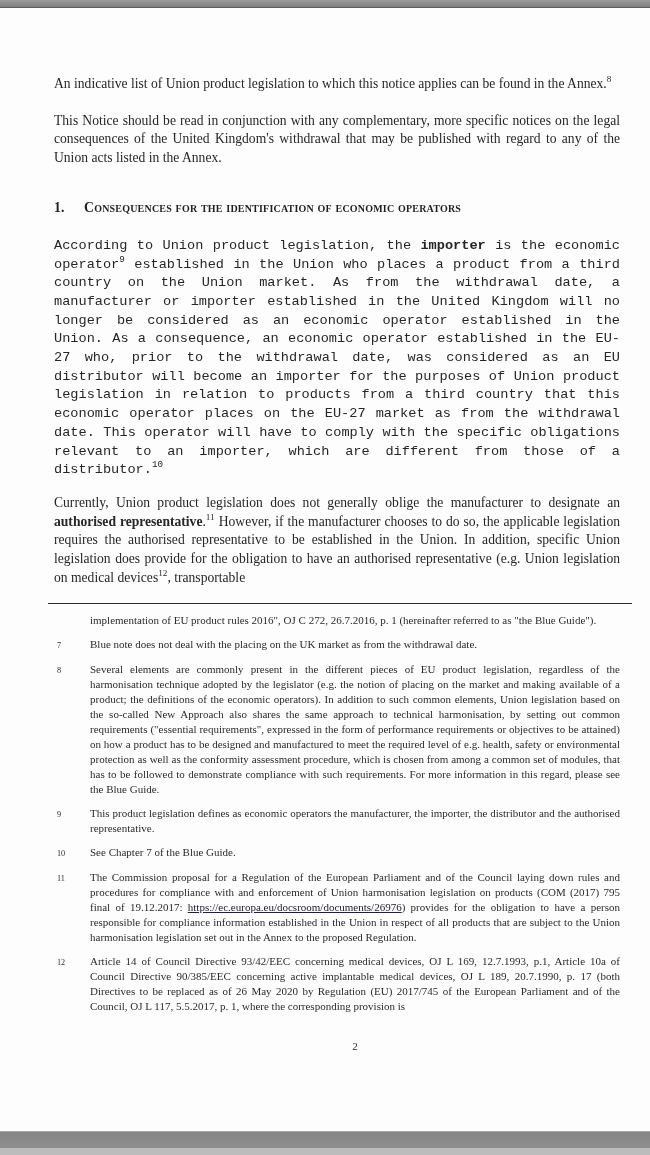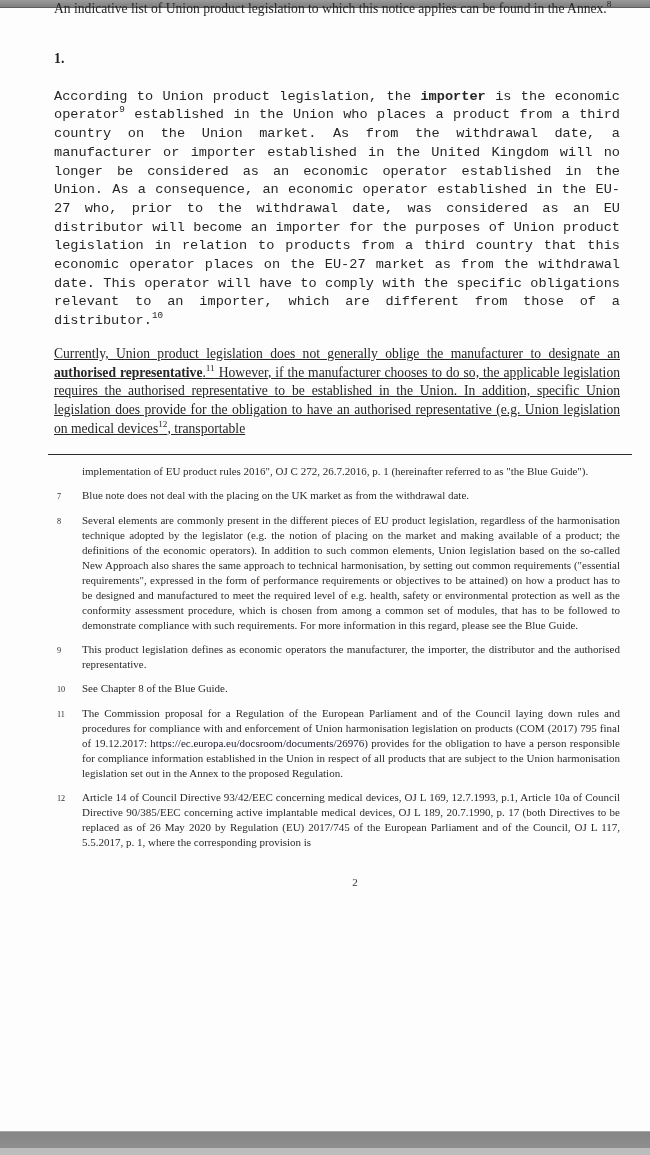--- a/index.html
+++ b/index.html
@@ -20,31 +20,31 @@
   .bottom-bar {
     position: absolute; top: 1131px; left: 0; width: 650px; height: 17px;
     background: linear-gradient(#858585, #8f8f8f);
     border-top: 1px solid #a8a8a8;
   }
   .bottom-strip {
     position: absolute; top: 1148px; left: 0; width: 650px; height: 7px;
     background: #bcbcbc;
   }
   .content {
-    position: absolute; top: 0; left: 54px; width: 566px; 
+    position: absolute; top: 0; left: 54px; width: 566px; padding-top: 75px;
   }
   .para {
     font-size: 13.6px; line-height: 18.7px;
     text-align: justify;
     color: #262626;
   }
   .p1 { margin: 0 0 18px 0; }
   .p2 { margin: 0 0 0 0; }
   .p3 { margin: 20px 0 0 0; font-family: Liberation Mono, monospace; }
-  .p4 { margin: 14px 0 0 0; text-decoration: underline; }
+  .p4 { margin: 14px 0 0 0; }
   .para b { font-weight: bold; }
   sup.fn-ref { font-size: 0.68em; line-height: 0; vertical-align: super; }
   .section-heading {
     margin-top: 30px;
     display: flex;
     font-weight: bold;
     font-size: 13.8px; line-height: 19px;
     font-variant: small-caps;
     letter-spacing: 0.2px;
     color: #1f1f1f;
@@ -62,42 +62,44 @@
     font-size: 11px; line-height: 15px;
     color: #2b2b2b;
   }
   .fn-num {
     flex: 0 0 28px; width: 28px;
     font-size: 8.2px;
     padding-top: 1px;
     padding-left: 3px;
     box-sizing: border-box;
   }
-  .fn-text { flex: 1 1 auto; text-align: justify; }
-  .doc-link { color: #20203a; }
+  .fn-text { flex: 1 1 auto; text-align: justify; margin-left: 8px; }
+  .doc-link { text-decoration: underline; color: #20203a; }
   .page-number {
     margin-top: 26px;
     padding-left: 36px;
     text-align: center;
     font-size: 11px;
     color: #333;
   }
 </style>
 </head>
 <body>
 
 <div class="top-bar"></div>
 
 <div class="content">
 
   <div class="para p1">An indicative list of Union product legislation to which this notice applies can be found in the Annex.<sup class="fn-ref">8</sup></div>
 
+  <div class="para p2">This Notice should be read in conjunction with any complementary, more specific notices on the legal consequences of the United Kingdom's withdrawal that may be published with regard to any of the Union acts listed in the Annex.</div>
 
   <div class="section-heading">
     <span class="h-num">1.</span>
+    <span class="h-text">Consequences for the identification of economic operators</span>
   </div>
 
   <div class="para p3">According to Union product legislation, the <b>importer</b> is the economic operator<sup class="fn-ref">9</sup> established in the Union who places a product from a third country on the Union market. As from the withdrawal date, a manufacturer or importer established in the United Kingdom will no longer be considered as an economic operator established in the Union. As a consequence, an economic operator established in the EU-27 who, prior to the withdrawal date, was considered as an EU distributor will become an importer for the purposes of Union product legislation in relation to products from a third country that this economic operator places on the EU-27 market as from the withdrawal date. This operator will have to comply with the specific obligations relevant to an importer, which are different from those of a distributor.<sup class="fn-ref">10</sup></div>
 
   <div class="para p4">Currently, Union product legislation does not generally oblige the manufacturer to designate an <b>authorised representative</b>.<sup class="fn-ref">11</sup> However, if the manufacturer chooses to do so, the applicable legislation requires the authorised representative to be established in the Union. In addition, specific Union legislation does provide for the obligation to have an authorised representative (e.g. Union legislation on medical devices<sup class="fn-ref">12</sup>, transportable</div>
 
   <div class="fn-separator"></div>
 
   <div class="footnotes" id="footnotes">
   <div class="footnote">
@@ -115,21 +117,21 @@
     <div class="fn-text">Several elements are commonly present in the different pieces of EU product legislation, regardless of the harmonisation technique adopted by the legislator (e.g. the notion of placing on the market and making available of a product; the definitions of the economic operators). In addition to such common elements, Union legislation based on the so-called New Approach also shares the same approach to technical harmonisation, by setting out common requirements ("essential requirements", expressed in the form of performance requirements or objectives to be attained) on how a product has to be designed and manufactured to meet the required level of e.g. health, safety or environmental protection as well as the conformity assessment procedure, which is chosen from among a common set of modules, that has to be followed to demonstrate compliance with such requirements. For more information in this regard, please see the Blue Guide.</div>
   </div>
 
   <div class="footnote">
     <span class="fn-num">9</span>
     <div class="fn-text">This product legislation defines as economic operators the manufacturer, the importer, the distributor and the authorised representative.</div>
   </div>
 
   <div class="footnote">
     <span class="fn-num">10</span>
-    <div class="fn-text">See Chapter 8 of the Blue Guide.</div>
+    <div class="fn-text">See Chapter 7 of the Blue Guide.</div>
   </div>
 
   <div class="footnote">
     <span class="fn-num">11</span>
     <div class="fn-text">The Commission proposal for a Regulation of the European Parliament and of the Council laying down rules and procedures for compliance with and enforcement of Union harmonisation legislation on products (COM (2017) 795 final of 19.12.2017: <span class="doc-link">https://ec.europa.eu/docsroom/documents/26976</span>) provides for the obligation to have a person responsible for compliance information established in the Union in respect of all products that are subject to the Union harmonisation legislation set out in the Annex to the proposed Regulation.</div>
   </div>
 
   <div class="footnote">
     <span class="fn-num">12</span>
     <div class="fn-text">Article 14 of Council Directive 93/42/EEC concerning medical devices, OJ L 169, 12.7.1993, p.1, Article 10a of Council Directive 90/385/EEC concerning active implantable medical devices, OJ L 189, 20.7.1990, p. 17 (both Directives to be replaced as of 26 May 2020 by Regulation (EU) 2017/745 of the European Parliament and of the Council, OJ L 117, 5.5.2017, p. 1, where the corresponding provision is</div>

